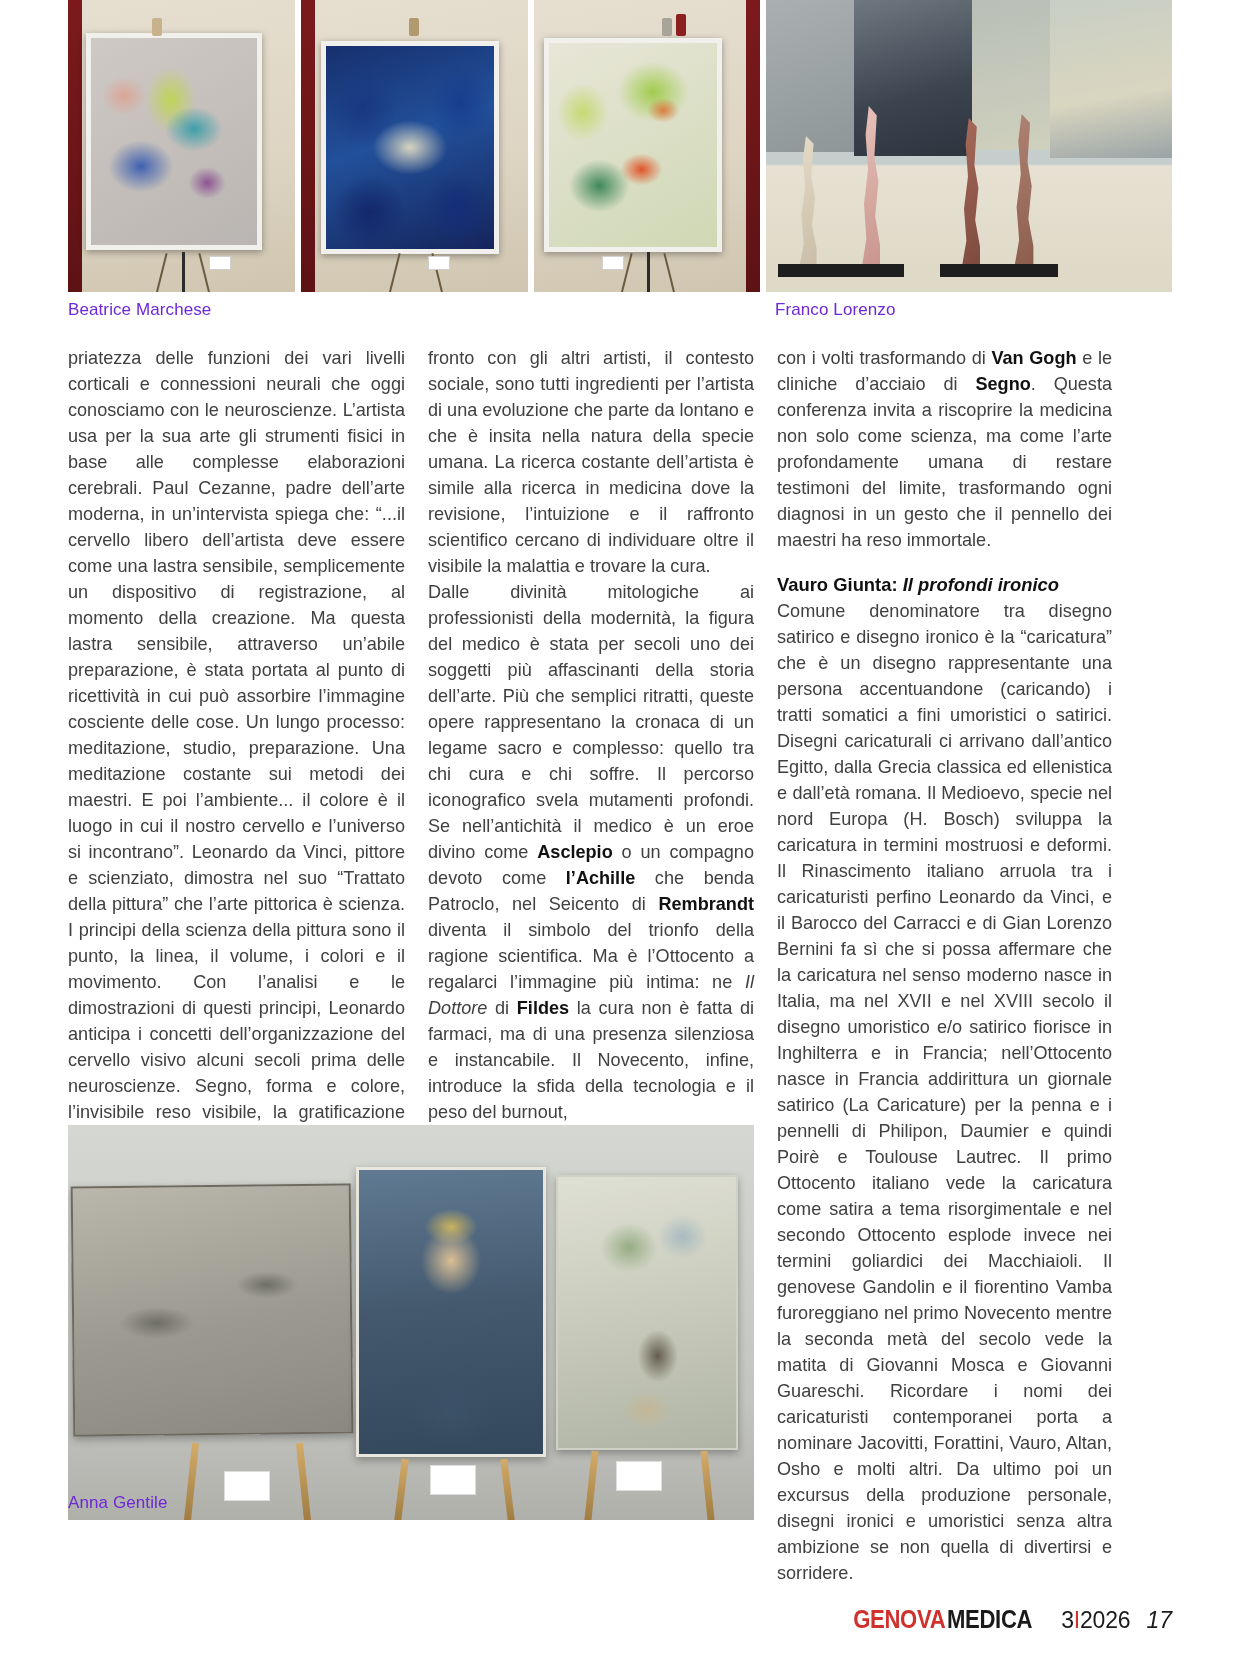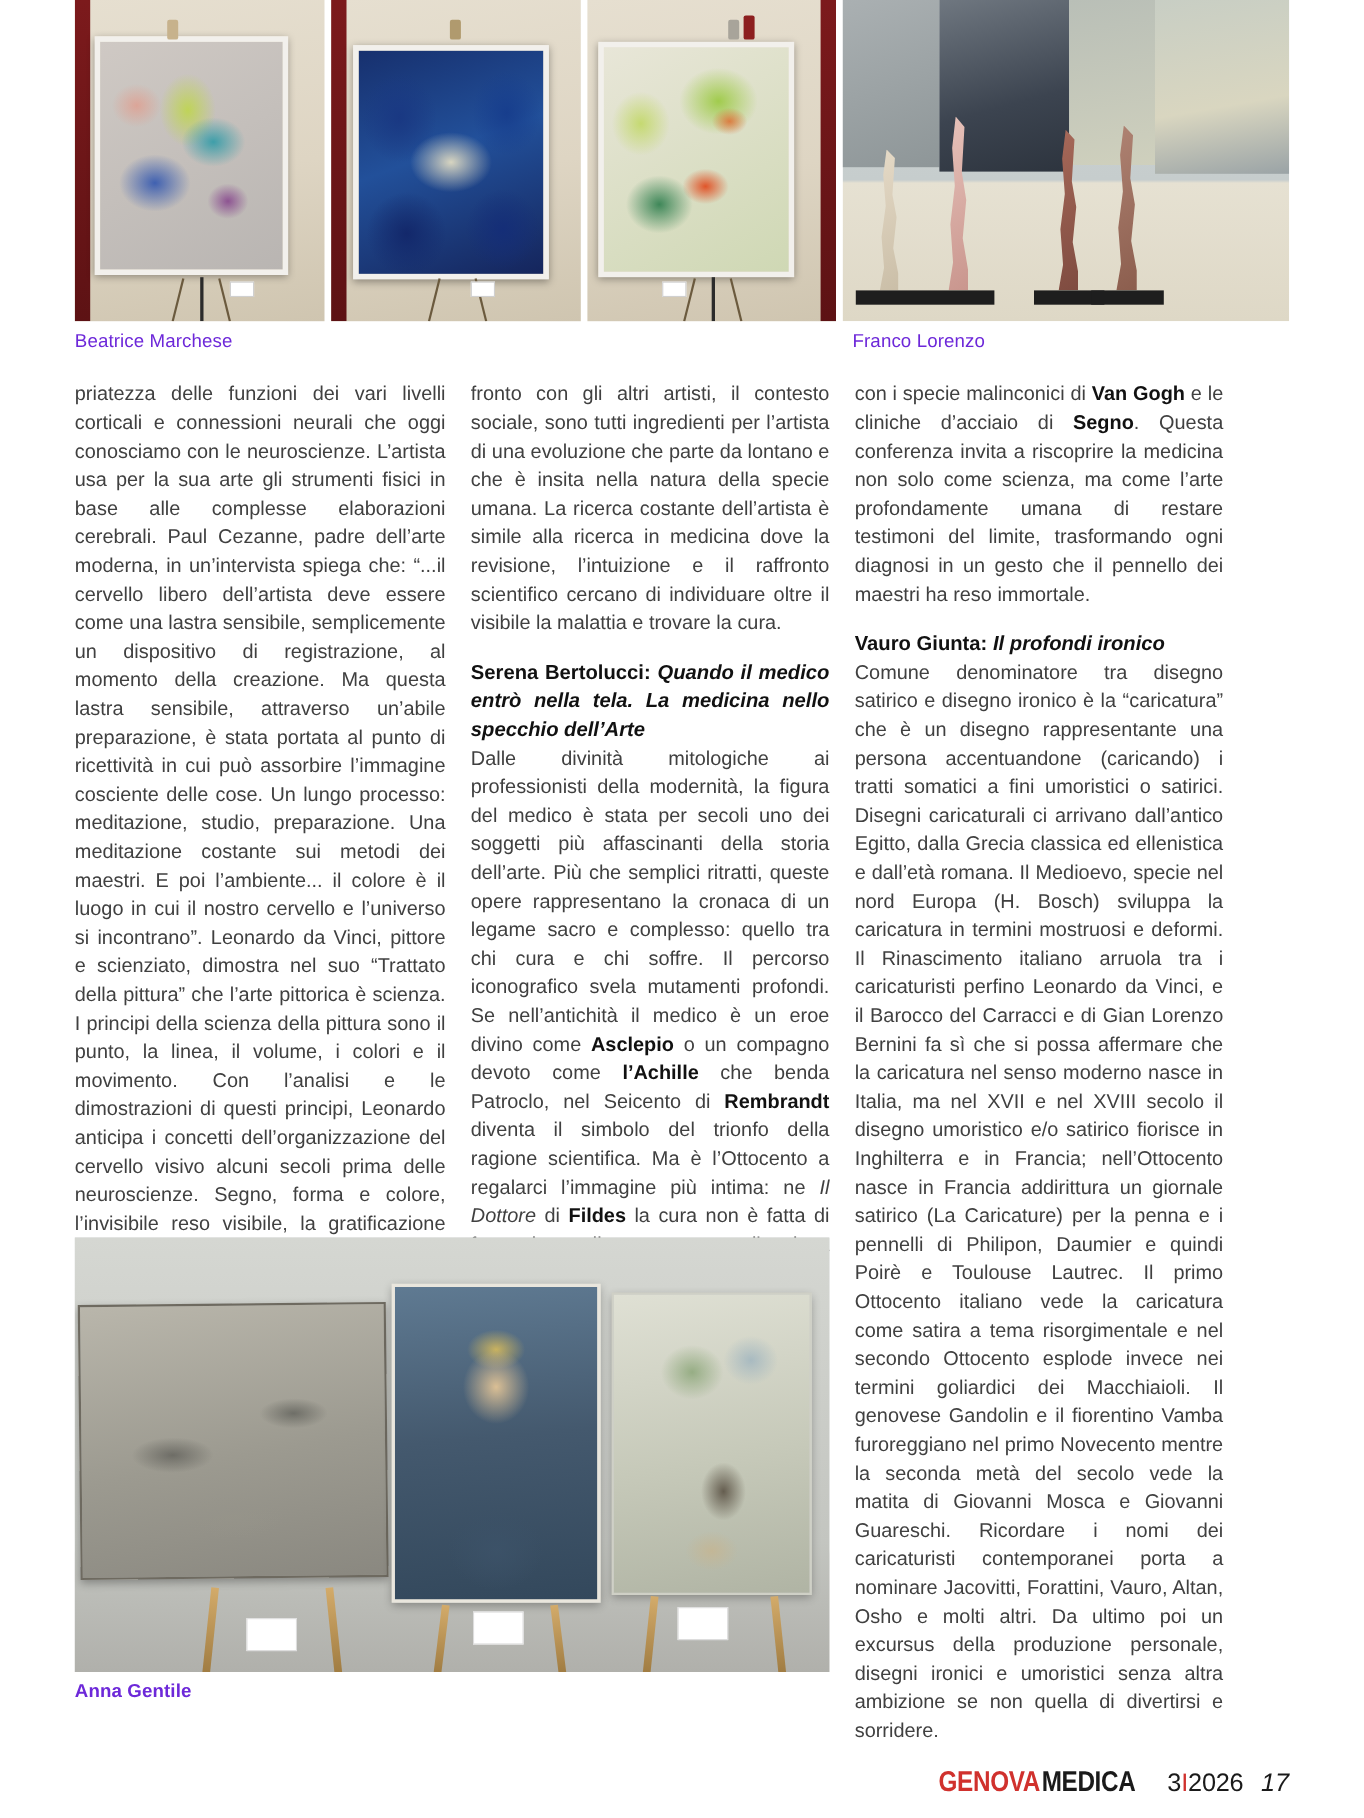--- a/index.html
+++ b/index.html
@@ -124,21 +124,21 @@
 
   .caption {
     position:absolute;
     font-size: 17px;
     color: #6d28d9;
     font-family: "Liberation Sans", sans-serif;
     letter-spacing: .1px;
   }
   #cap-marchese { left: 68px; top: 300px; }
   #cap-dallegri { left: 775px; top: 300px; }
-  #cap-gentile  { left: 68px; top: 1528px; font-weight: bold; }
+  #cap-gentile  { left: 68px; top: 1493px; }
 
   
   .col {
     position: absolute;
     font-size: 18.1px;
     line-height: 26.0px;
     text-align: justify;
     text-justify: inter-word;
     color: #404040;
     hyphens: none;
@@ -298,33 +298,29 @@
 <div class="caption" id="cap-marchese">Beatrice Marchese</div>
 <div class="caption" id="cap-dallegri">Franco Lorenzo</div>
 
 <div class="col" id="col1">
   <p>priatezza delle funzioni dei vari livelli corticali e connessioni neurali che oggi conosciamo con le neuroscienze. L’artista usa per la sua arte gli strumenti fisici in base alle complesse elaborazioni cerebrali. Paul Cezanne, padre dell’arte moderna, in un’intervista spiega che: “...il cervello libero dell’artista deve essere come una lastra sensibile, semplicemente un dispositivo di registrazione, al momento della creazione. Ma questa lastra sensibile, attraverso un’abile preparazione, è stata portata al punto di ricettività in cui può assorbire l’immagine cosciente delle cose. Un lungo processo: meditazione, studio, preparazione. Una meditazione costante sui metodi dei maestri. E poi l’ambiente... il colore è il luogo in cui il nostro cervello e l’universo si incontrano”. Leonardo da Vinci, pittore e scienziato, dimostra nel suo “Trattato della pittura” che l’arte pittorica è scienza. I principi della scienza della pittura sono il punto, la linea, il volume, i colori e il movimento. Con l’analisi e le dimostrazioni di questi principi, Leonardo anticipa i concetti dell’organizzazione del cervello visivo alcuni secoli prima delle neuroscienze. Segno, forma e colore, l’invisibile reso visibile, la gratificazione del creare e il conseguente gradimento dell’opera, lo studio dei maestri del passato e il con-</p>
 </div>
 
 <div class="col" id="col2">
   <p>fronto con gli altri artisti, il contesto sociale, sono tutti ingredienti per l’artista di una evoluzione che parte da lontano e che è insita nella natura della specie umana. La ricerca costante dell’artista è simile alla ricerca in medicina dove la revisione, l’intuizione e il raffronto scientifico cercano di individuare oltre il visibile la malattia e trovare la cura.</p>
 
-  <p class="sec-head">
-    <span>Serena Bertolucci:</span>
-    <span class="it">Quando il medico entrò nella tela. La medicina nello specchio dell’Arte</span>
-  </p>
 
   <p>
     <span>Dalle divinità mitologiche ai professionisti della modernità, la figura del medico è stata per secoli uno dei soggetti più affascinanti della storia dell’arte. Più che semplici ritratti, queste opere rappresentano la cronaca di un legame sacro e complesso: quello tra chi cura e chi soffre. Il percorso iconografico svela mutamenti profondi. Se nell’antichità il medico è un eroe divino come </span><b class="name">Asclepio</b><span> o un compagno devoto come </span><b class="name">l’Achille</b><span> che benda Patroclo, nel Seicento di </span><b class="name">Rembrandt</b><span> diventa il simbolo del trionfo della ragione scientifica. Ma è l’Ottocento a regalarci l’immagine più intima: ne </span><i class="work">Il Dottore</i><span> di </span><b class="name">Fildes</b><span> la cura non è fatta di farmaci, ma di una presenza silenziosa e instancabile. Il Novecento, infine, introduce la sfida della tecnologia e il peso del burnout,</span>
   </p>
 </div>
 
 <div class="col" id="col3">
   <p>
-    <span>con i specie malinconici di </span><b class="name">Van Gogh</b><span> e le cliniche d’acciaio di </span><b class="name">Segno</b><span>. Questa conferenza invita a riscoprire la medicina non solo come scienza, ma come l’arte profondamente umana di restare testimoni del limite, trasformando ogni diagnosi in un gesto che il pennello dei maestri ha reso immortale.</span>
+    <span>con i volti trasformando di </span><b class="name">Van Gogh</b><span> e le cliniche d’acciaio di </span><b class="name">Segno</b><span>. Questa conferenza invita a riscoprire la medicina non solo come scienza, ma come l’arte profondamente umana di restare testimoni del limite, trasformando ogni diagnosi in un gesto che il pennello dei maestri ha reso immortale.</span>
   </p>
 
   <p class="sec-head sec-head-noj">
     <span>Vauro Giunta:</span>
     <span class="it">Il profondi ironico</span>
   </p>
 
   <p>Comune denominatore tra disegno satirico e disegno ironico è la “caricatura” che è un disegno rappresentante una persona accentuandone (caricando) i tratti somatici a fini umoristici o satirici. Disegni caricaturali ci arrivano dall’antico Egitto, dalla Grecia classica ed ellenistica e dall’età romana. Il Medioevo, specie nel nord Europa (H. Bosch) sviluppa la caricatura in termini mostruosi e deformi. Il Rinascimento italiano arruola tra i caricaturisti perfino Leonardo da Vinci, e il Barocco del Carracci e di Gian Lorenzo Bernini fa sì che si possa affermare che la caricatura nel senso moderno nasce in Italia, ma nel XVII e nel XVIII secolo il disegno umoristico e/o satirico fiorisce in Inghilterra e in Francia; nell’Ottocento nasce in Francia addirittura un giornale satirico (La Caricature) per la penna e i pennelli di Philipon, Daumier e quindi Poirè e Toulouse Lautrec. Il primo Ottocento italiano vede la caricatura come satira a tema risorgimentale e nel secondo Ottocento esplode invece nei termini goliardici dei Macchiaioli. Il genovese Gandolin e il fiorentino Vamba furoreggiano nel primo Novecento mentre la seconda metà del secolo vede la matita di Giovanni Mosca e Giovanni Guareschi. Ricordare i nomi dei caricaturisti contemporanei porta a nominare Jacovitti, Forattini, Vauro, Altan, Osho e molti altri. Da ultimo poi un excursus della produzione personale, disegni ironici e umoristici senza altra ambizione se non quella di divertirsi e sorridere.</p>
 </div>
 

